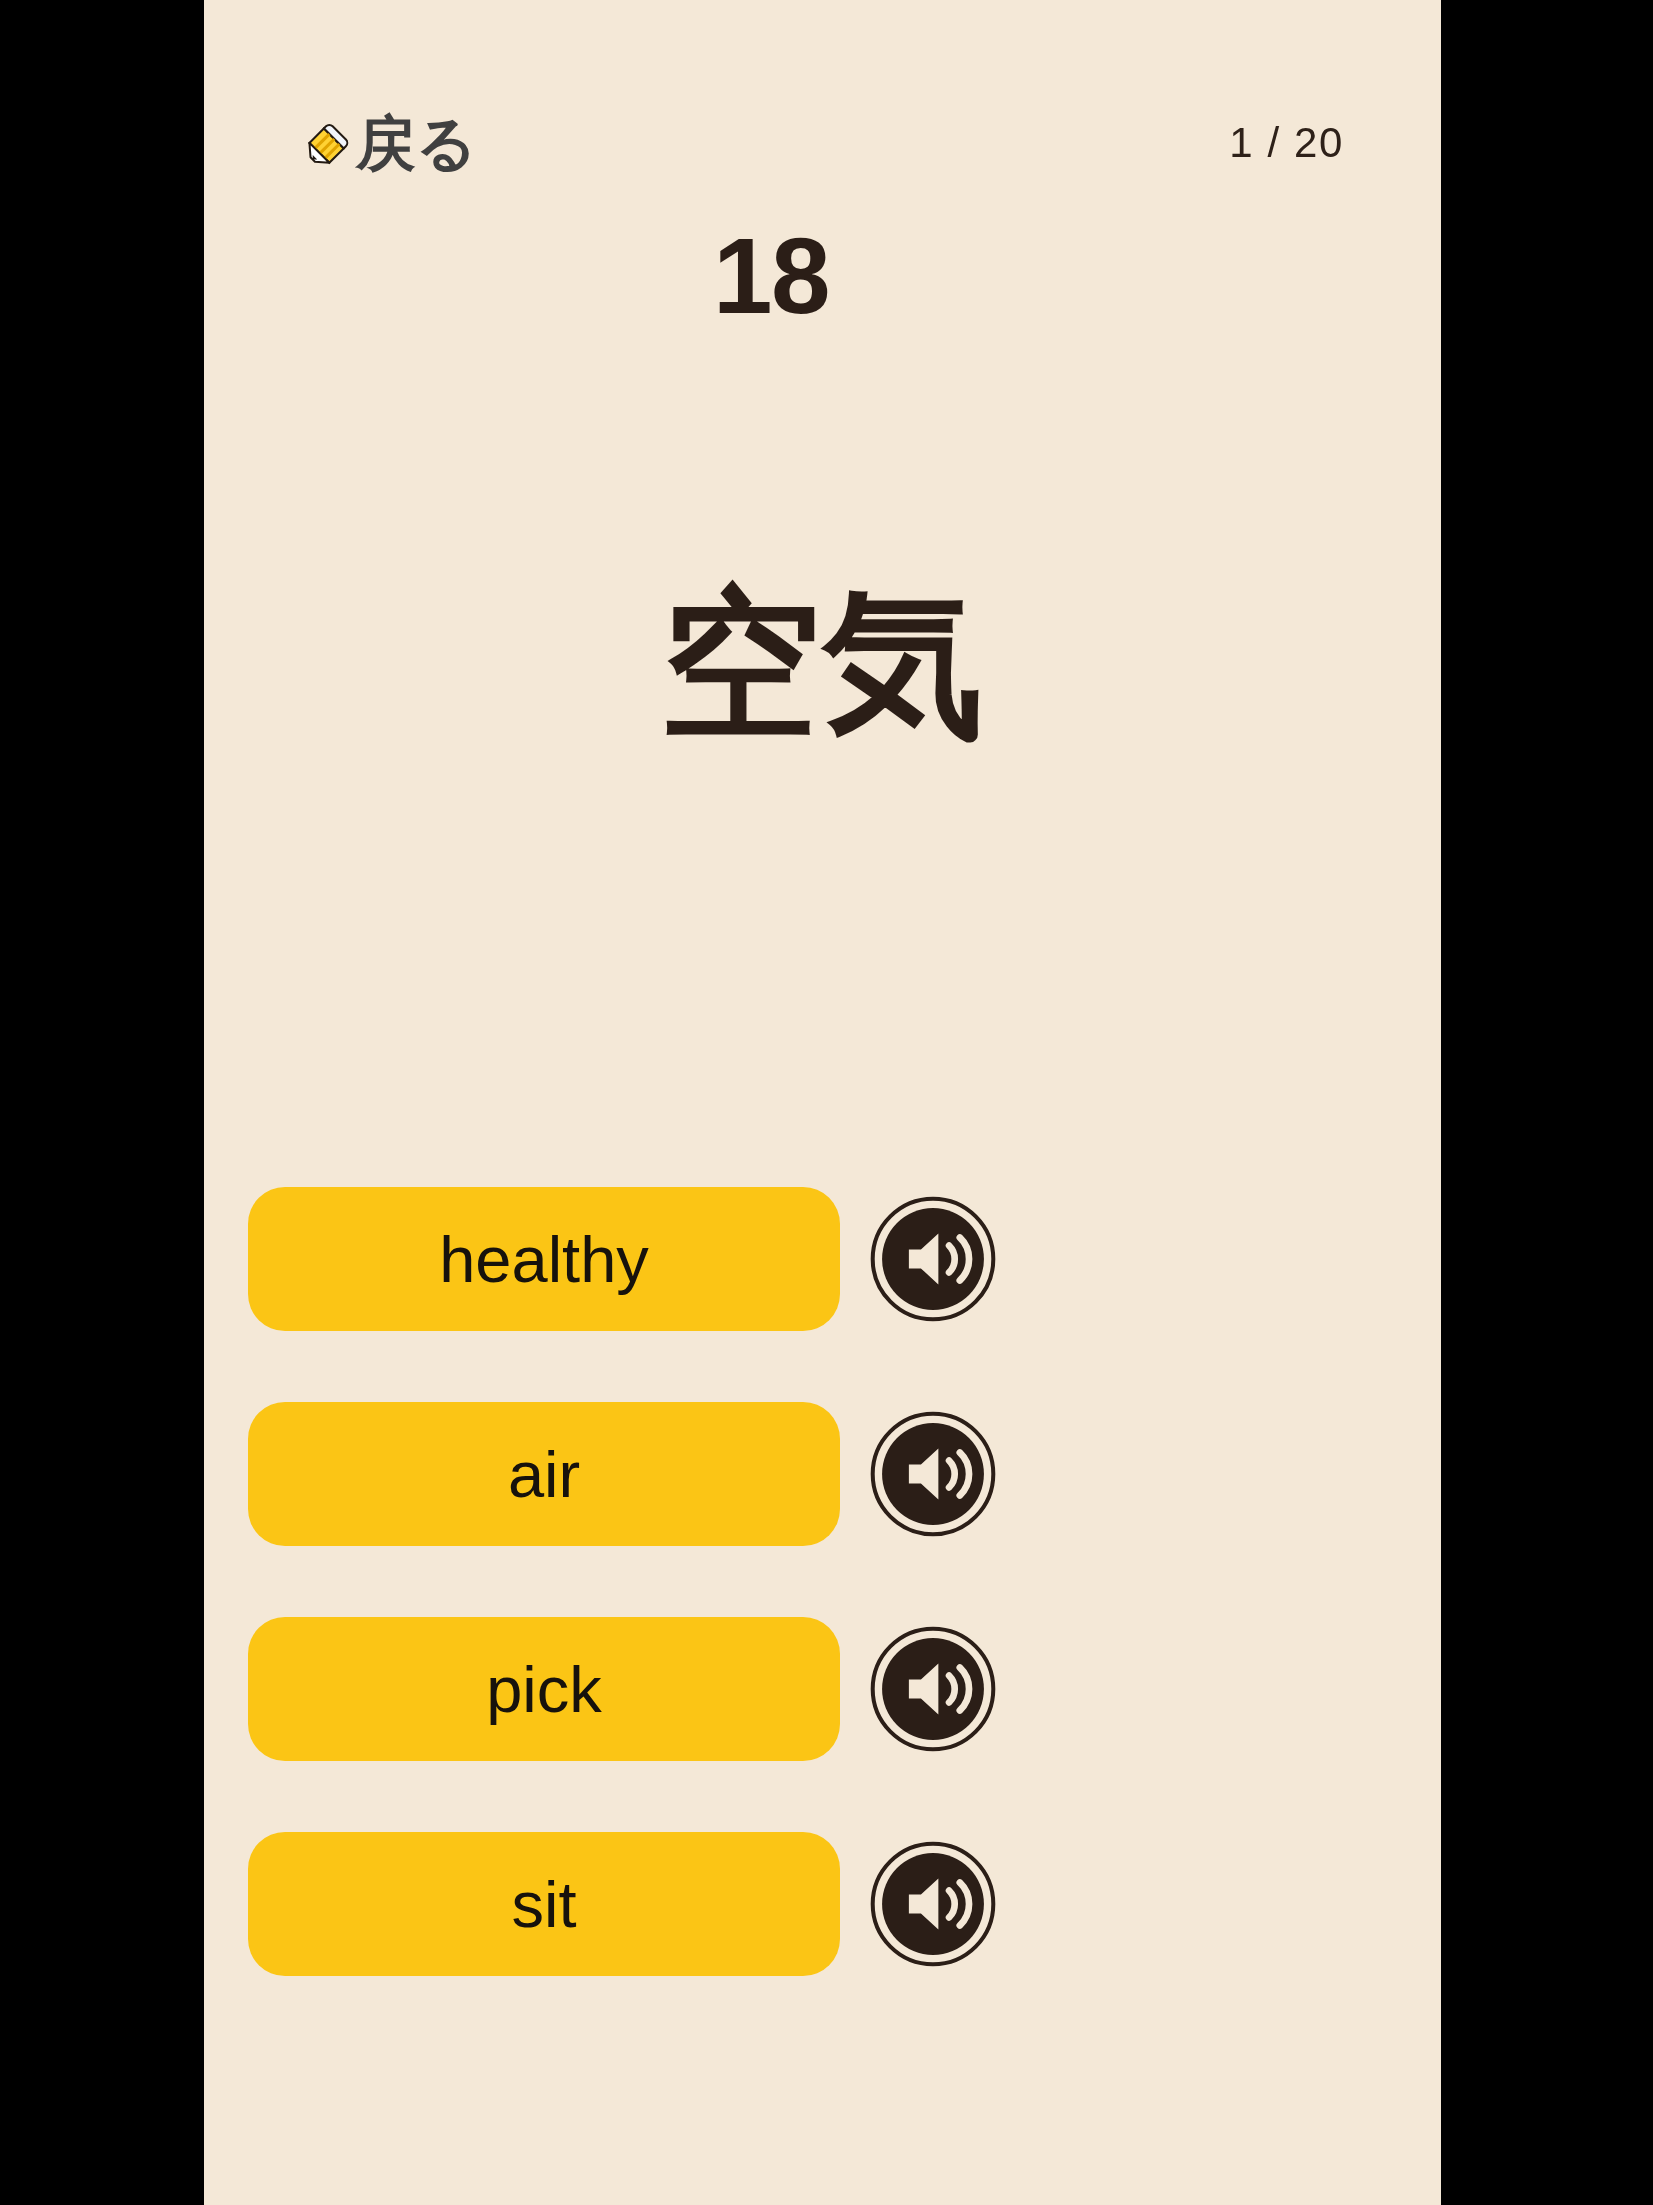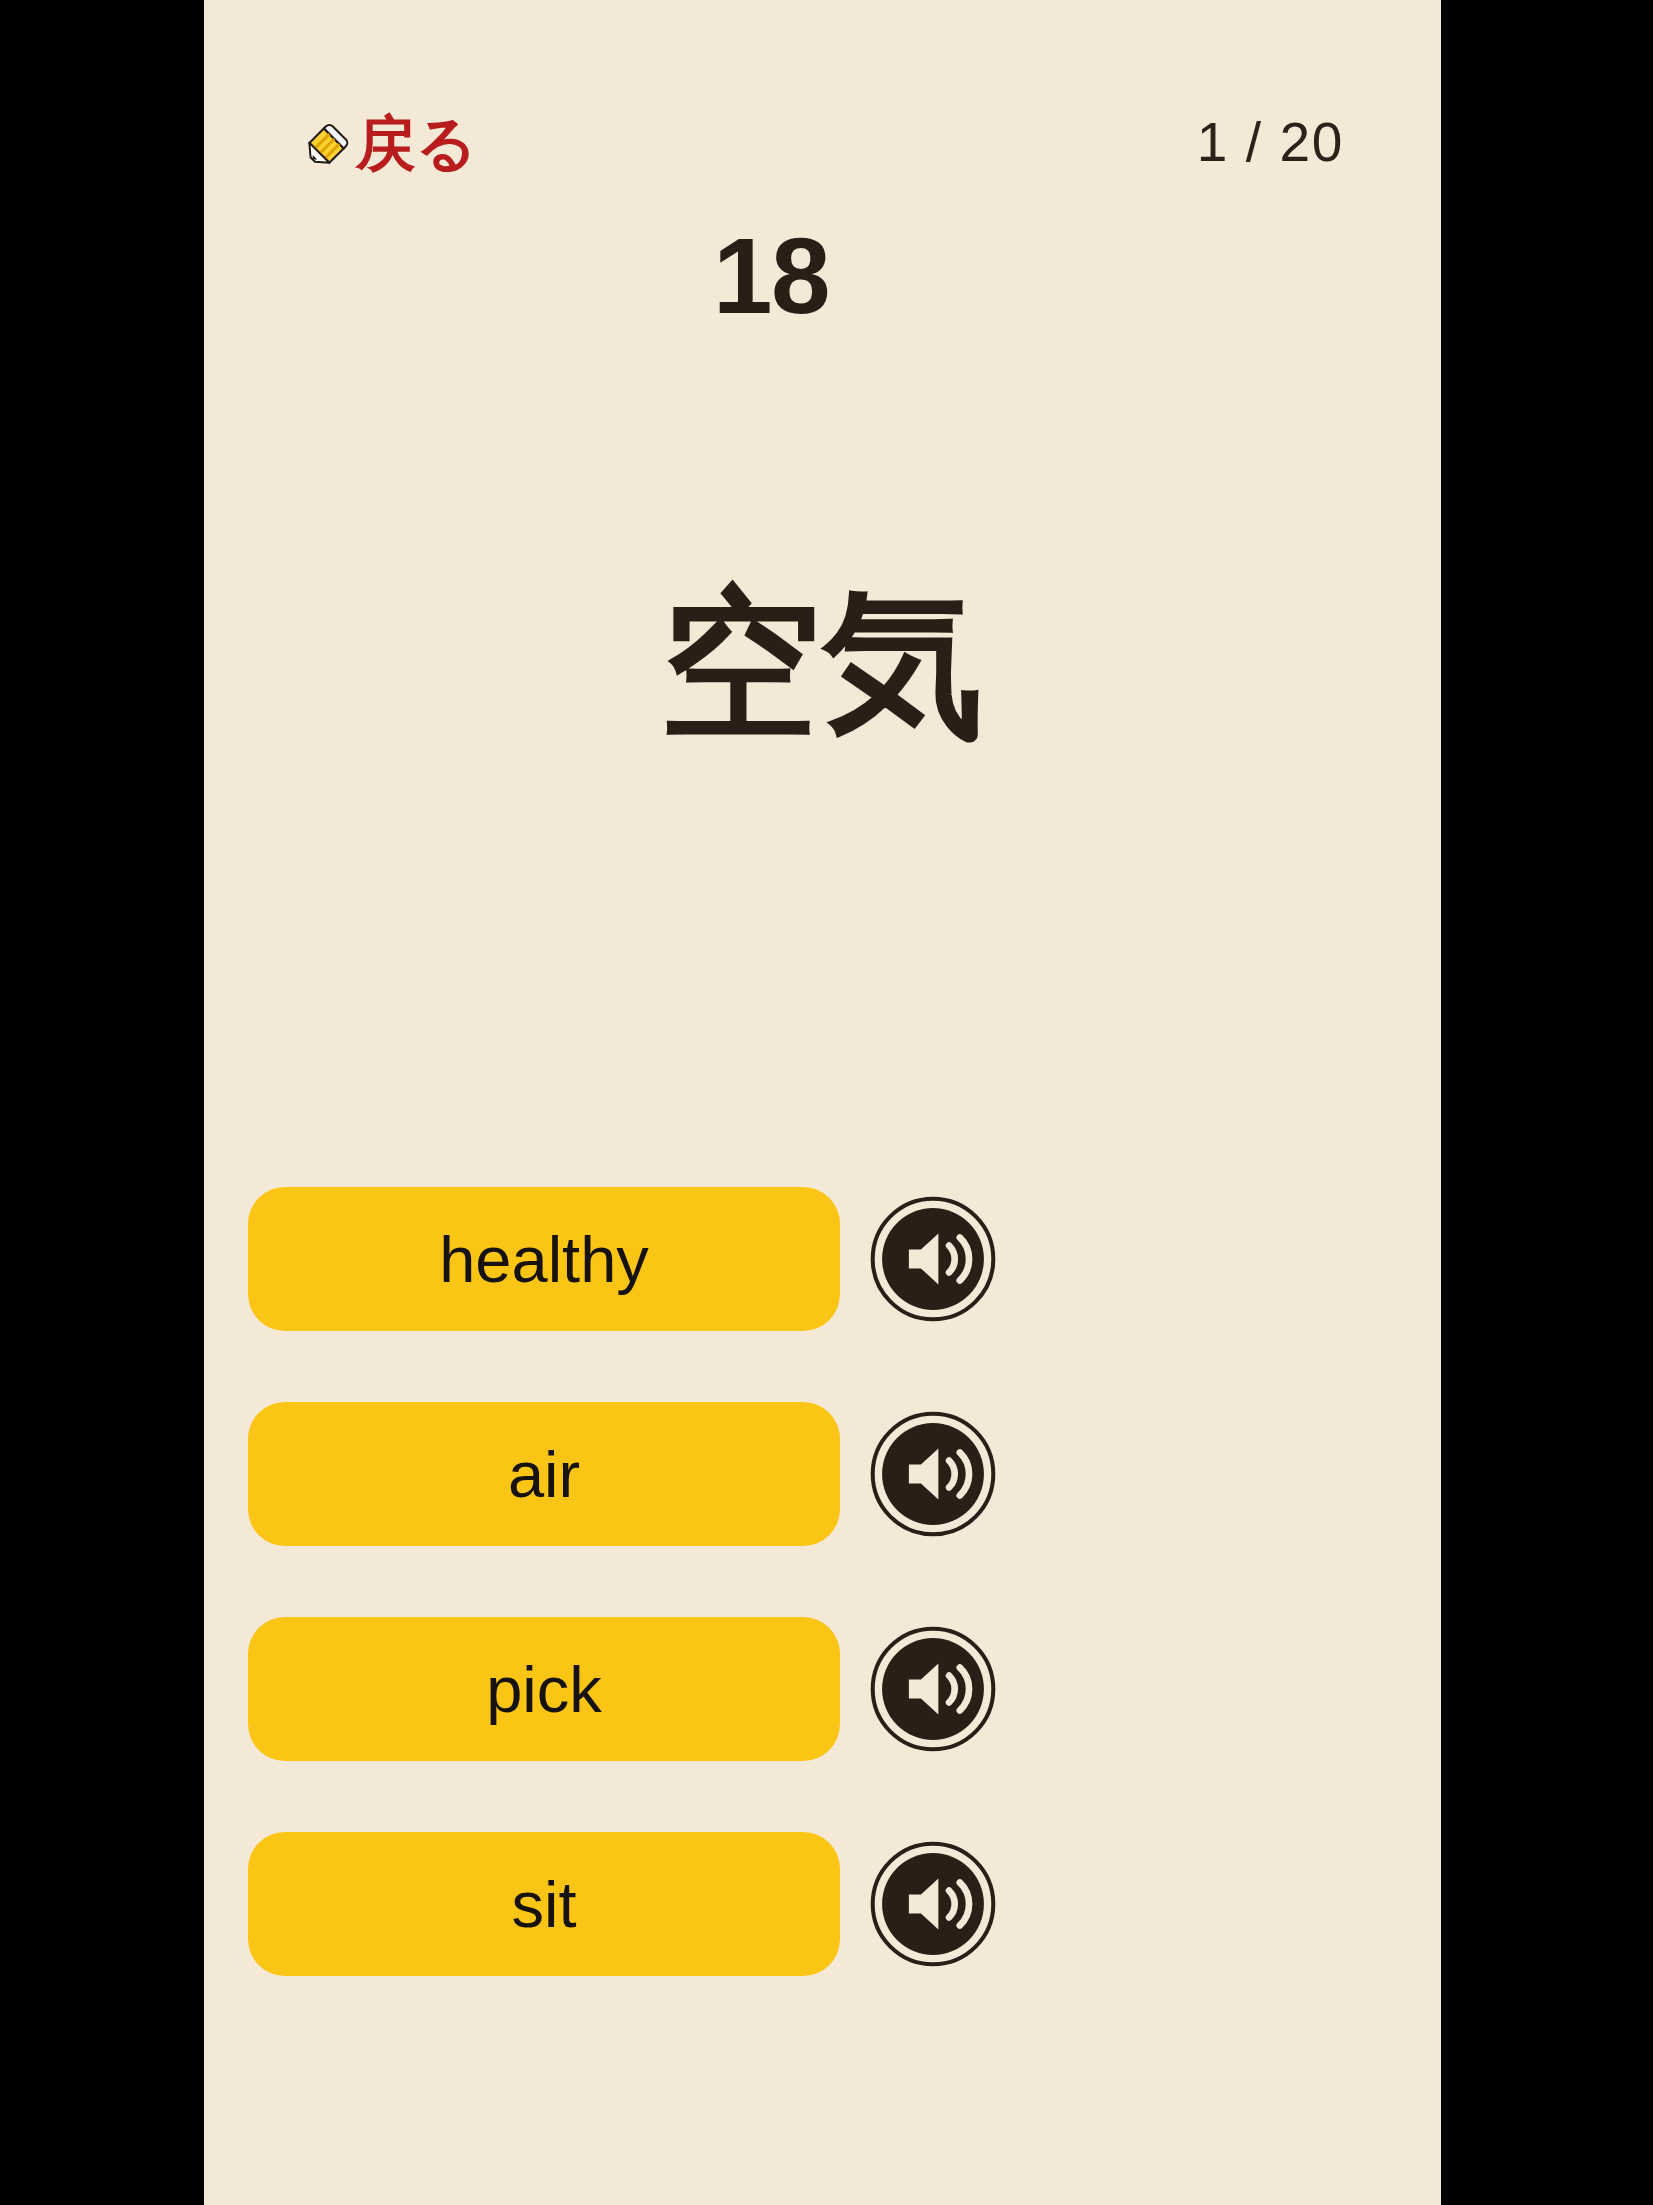--- a/index.html
+++ b/index.html
@@ -67,28 +67,28 @@
   #pencil-icon {
     width: 50px;
     height: 50px;
     display: block;
     flex: 0 0 auto;
     transform: translateY(3.2px);
   }
   #back-label {
     font-size: 60px;
     font-weight: 700;
-    color: #b91c1c;
+    color: #404040;
     letter-spacing: 0px;
     line-height: 1;
     font-family: "DejaVu Sans", "Liberation Sans", sans-serif;
   }
 
   #counter {
-    font-size: 55px;
+    font-size: 42px;
     font-weight: 400;
     color: #2E2119;
     line-height: 1;
     letter-spacing: 1.6px;
     font-family: "Liberation Sans", sans-serif;
   }
 
   
   #card-number {
     position: absolute;

